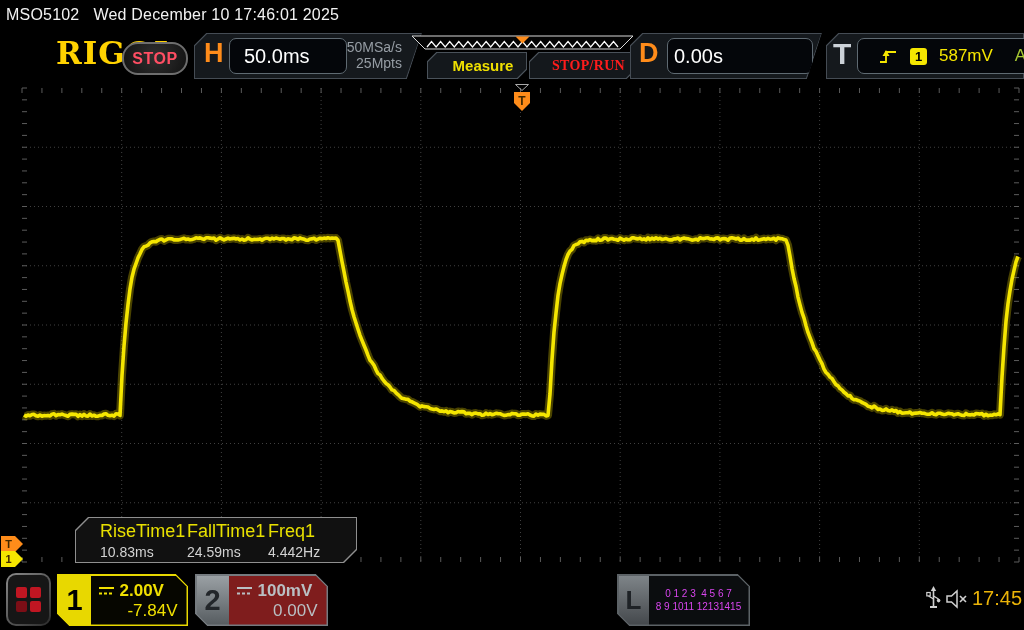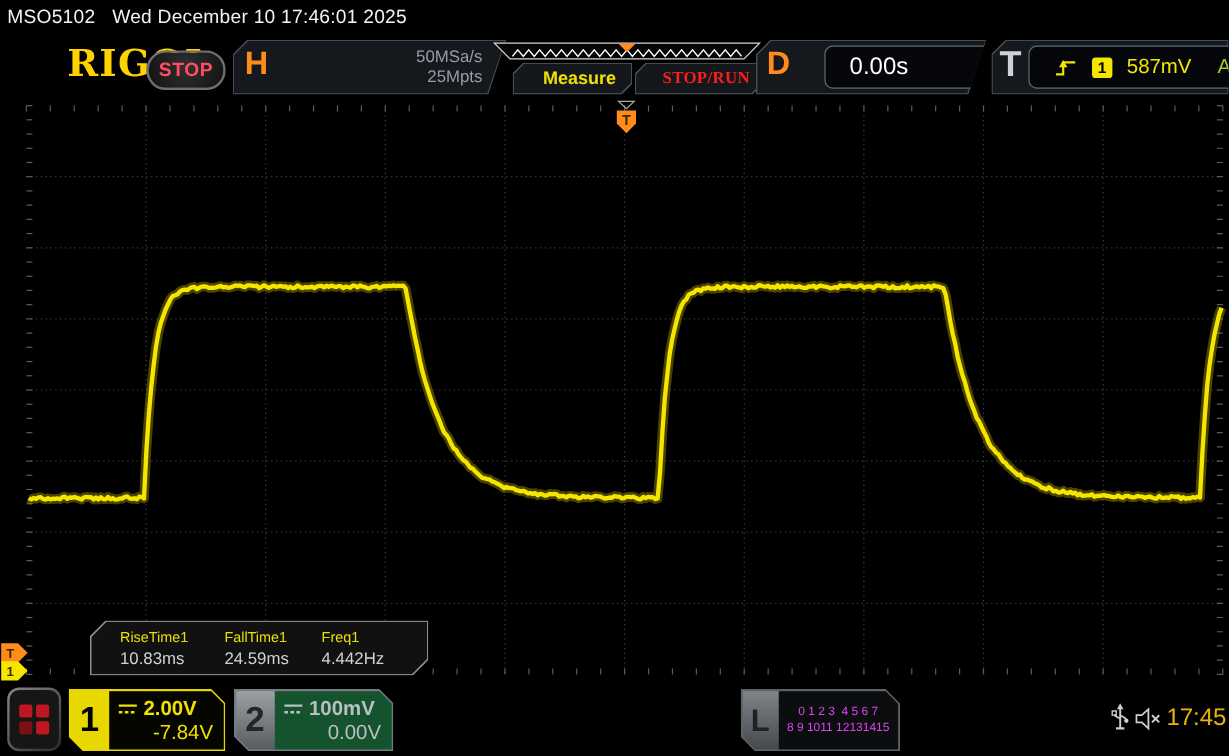--- a/index.html
+++ b/index.html
@@ -30,21 +30,21 @@
            border-radius:7px;color:#fff;font-size:20px;display:flex;align-items:center;}
   .rates{position:absolute;top:6px;text-align:right;color:#969da4;font-size:14px;line-height:16px;}
 
   .h-panel{left:194px;width:228px;}
   .h-panel .big-letter{left:10px;}
   .h-panel .val-box{left:35px;width:102px;padding-left:14px;}
   .h-panel .rates{left:140px;width:68px;}
 
   .d-panel{left:630px;width:192px;}
   .d-panel .big-letter{left:9px;}
-  .d-panel .val-box{left:57px;width:138px;padding-left:20px;}
+  .d-panel .val-box{left:37px;width:138px;padding-left:6px;}
 
   .t-panel{left:826px;width:198px;}
   .t-panel .big-letter{left:7px;top:4px;color:#ccd2d8;font-size:30px;}
   .t-panel .val-box{left:31px;width:160px;padding-left:20px;font-size:17px;gap:12px;}
   .trig-badge{width:17px;height:17px;background:#f5e600;border-radius:3px;color:#000;
               font-weight:bold;font-size:13px;display:flex;align-items:center;justify-content:center;}
   .trig-level{color:#f5e600;}
   .trig-mode{color:#a6c832;margin-left:auto;margin-right:12px;}
 
   .hbtn{position:absolute;top:19px;height:27px;}
@@ -58,21 +58,21 @@
 
   
   .meas-panel{position:absolute;left:75px;top:517px;width:282px;height:46px;z-index:6;}
   .meas-panel .m-border{position:absolute;inset:0;background:#8f8f8f;
       clip-path:polygon(13px 0,100% 0,100% calc(100% - 13px),calc(100% - 13px) 100%,0 100%,0 13px);}
   .meas-panel .m-inner{position:absolute;inset:1px;background:rgba(10,10,10,.94);
       clip-path:polygon(13px 0,100% 0,100% calc(100% - 13px),calc(100% - 13px) 100%,0 100%,0 13px);
       display:flex;padding-left:24px;box-sizing:border-box;}
   .meas-col{display:flex;flex-direction:column;justify-content:center;gap:2px;}
   .meas-col.c1{width:87px;}.meas-col.c2{width:81px;}.meas-col.c3{width:88px;}
-  .meas-label{color:#e8e000;font-size:12px;}
+  .meas-label{color:#e8e000;font-size:18px;}
   .meas-value{color:#d2d2d2;font-size:14px;}
 
   
   .bottombar{position:absolute;left:0;top:570px;width:1024px;height:60px;}
   .win-btn{position:absolute;left:6px;top:3px;width:45px;height:53px;border-radius:10px;
            background:linear-gradient(135deg,#8a8a8a,#2a2a2a);}
   .win-btn .inner{position:absolute;inset:2px;border-radius:8px;background:#161616;
                   display:grid;grid-template-columns:11px 11px;grid-template-rows:11px 11px;
                   gap:3px;align-content:center;justify-content:center;}
   .win-sq{border-radius:2px;background:#c01622;}
@@ -91,21 +91,21 @@
 
   .ch1{left:57px;width:131px;}
   .ch1 .c-border{background:#e8d800;}
   .ch1 .c-tab{background:#e8d800;color:#000;}
   .ch1 .c-body{background:#060600;}
   .ch1 .ch-row1,.ch1 .ch-row2{color:#f0e000;}
 
   .ch2{left:195px;width:133px;}
   .ch2 .c-border{background:#757b80;}
   .ch2 .c-tab{background:linear-gradient(#9aa0a4,#565c60);color:#22262a;}
-  .ch2 .c-body{background:#14532d;}
+  .ch2 .c-body{background:#7f1d1d;}
   .ch2 .ch-row1,.ch2 .ch-row2{color:#b9bfc3;}
 
   .logic{left:617px;width:133px;}
   .logic .c-border{background:#5c6266;}
   .logic .c-tab{background:linear-gradient(#7e8488,#44484c);color:#1e2226;font-size:26px;width:30px;}
   .logic .c-body{background:#0b0d0f;left:30px;display:flex;flex-direction:column;justify-content:center;
                  align-items:center;gap:2px;}
   .logic-row{color:#d946ef;font-size:10px;white-space:pre;}
   .sys-time{position:absolute;left:972px;top:17px;color:#eab308;font-size:20px;}
   .sys-icon{position:absolute;}
@@ -340,20 +340,21 @@
     <div class="logo">RIGOL</div>
 
     <div class="stop-oval">
       <span>STOP</span>
     </div>
 
     <div class="panel h-panel cut-hd">
       <div class="p-border cut-hd"></div>
       <div class="p-inner cut-hd"></div>
       <div class="big-letter">H</div>
+      <div class="val-box">50.0ms</div>
       <div class="rates">
         <div>50MSa/s</div>
         <div>25Mpts</div>
       </div>
     </div>
 
     <svg id="strip" width="245" height="26" viewBox="0 0 245 26" style="position:absolute;left:405px;top:-3px">
         <polygon points="7,6 228,6 215,19 20,19" fill="#050505" stroke="#d8d8d8" stroke-width="1"></polygon>
         <polyline points="22.0,17 26.5,11.5 31.1,17 35.6,11.5 40.2,17 44.7,11.5 49.3,17 53.8,11.5 58.4,17 62.9,11.5 67.5,17 72.0,11.5 76.6,17 81.1,11.5 85.7,17 90.2,11.5 94.8,17 99.3,11.5 103.9,17 108.4,11.5 113.0,17 117.5,11.5 122.0,17 126.6,11.5 131.1,17 135.7,11.5 140.2,17 144.8,11.5 149.3,17 153.9,11.5 158.4,17 163.0,11.5 167.5,17 172.1,11.5 176.6,17 181.2,11.5 185.7,17 190.3,11.5 194.8,17 199.4,11.5 203.9,17 208.5,11.5 213.0,17 " fill="none" stroke="#ffffff" stroke-width="1.2"></polyline>
         <polygon points="110.5,6.5 124.5,6.5 117.5,13.5" fill="#ff8c1a"></polygon>

